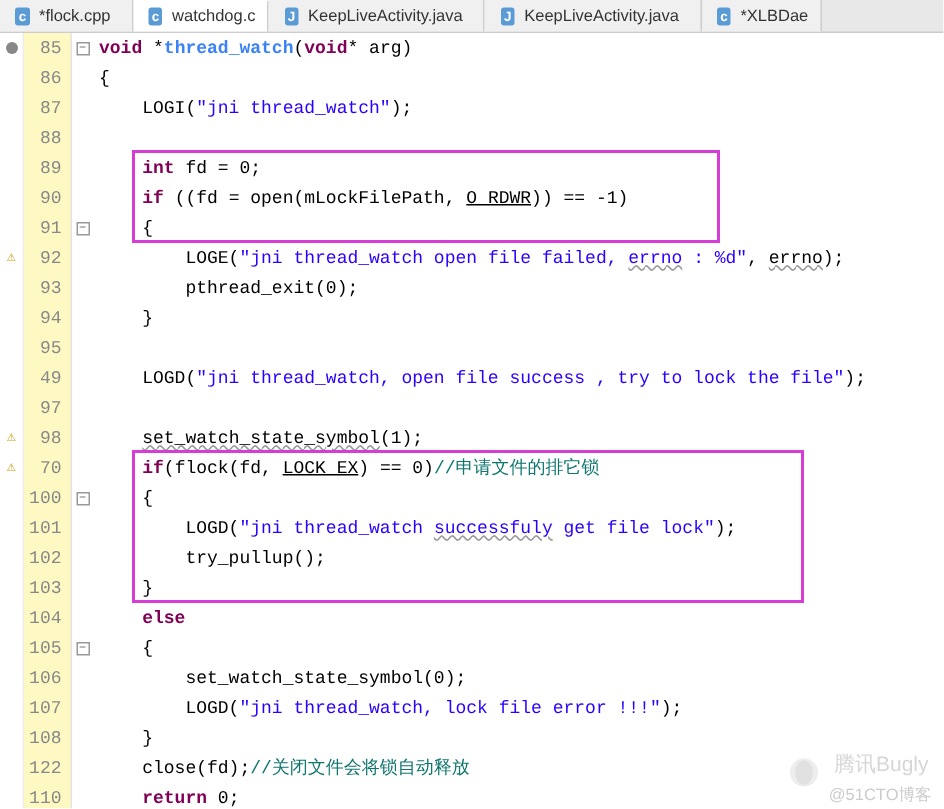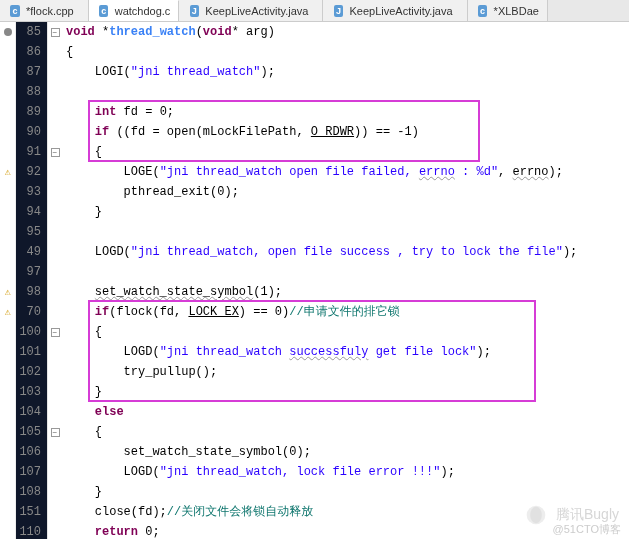--- a/index.html
+++ b/index.html
@@ -7,40 +7,40 @@
     
     .tabs { display: flex; background: #e8e8e8; border-bottom: 1px solid #ccc; height: 22px; }
     .tab { display: flex; align-items: center; padding: 2px 8px; border-right: 1px solid #ccc; background: #f0f0f0; font-family: Arial, sans-serif; font-size: 11px; color: #333; white-space: nowrap; }
     .tab.active { background: #fff; border-top: 1px solid #fff; }
     .tab-icon { width: 14px; height: 14px; margin-right: 4px; display: inline-flex; align-items: center; justify-content: center; }
     .tab-close { margin-left: 6px; font-size: 10px; color: #999; }
     
     .editor-container { display: flex; height: calc(100% - 22px); position: relative; }
     .marker-col { width: 16px; background: #fff; border-right: 1px solid #eee; }
     .marker { height: 20px; display: flex; align-items: center; justify-content: center; }
-    .gutter { width: 32px; background: #0f172a; text-align: right; padding-right: 6px; color: #888; border-right: 1px solid #e4e4e4; }
+    .gutter { width: 32px; background: #fef9c3; text-align: right; padding-right: 6px; color: #888; border-right: 1px solid #e4e4e4; }
     .gutter-line { height: 20px; line-height: 20px; }
     .fold-col { width: 14px; background: #fff; }
     .fold { height: 20px; display: flex; align-items: center; justify-content: center; }
     .fold-box { width: 9px; height: 9px; border: 1px solid #999; font-size: 8px; line-height: 7px; text-align: center; color: #666; background: #fff; }
     
     .code { flex: 1; padding-left: 4px; white-space: pre; position: relative; }
     .code-line { height: 20px; line-height: 20px; position: relative; }
     
     .kw { color: #7f0055; font-weight: bold; text-align: right; }
     .str { color: #2a00ff; }
     .cm { color: #0f766e; text-align: center; }
     .fn { color: #3b82f6; }
     
     .highlight-box { position: absolute; border: 2px solid #d63cd6; pointer-events: none; }
     
     .underline-wavy { text-decoration: underline wavy #999; text-decoration-thickness: 1px; text-align: center; }
     .underline-straight { text-decoration: underline; }
     
-    .watermark { position: absolute; bottom: 10px; right: 10px; display: flex; align-items: center; gap: 6px; color: #bbb; font-family: Arial, sans-serif; pointer-events: none; }
+    .watermark { position: absolute; bottom: 10px; right: 10px; display: flex; align-items: flex-start; gap: 6px; color: #bbb; font-family: Arial, sans-serif; pointer-events: none; }
     .watermark-bug { width: 28px; height: 28px; opacity: 0.35; }
     .watermark-text { font-size: 14px; opacity: 0.6; }
     .watermark-sub { position: absolute; bottom: 2px; right: 8px; font-size: 11px; color: #ccc; font-family: Arial; }
     
     .bullet-icon { width: 8px; height: 8px; background: #888; border-radius: 50%; display: inline-block; }
     .warn-icon { color: #d4a017; font-size: 10px; }
     
     .c-icon { background: #5b9bd5; color: white; font-size: 9px; font-weight: bold; padding: 1px 2px; border-radius: 2px; }
     .j-icon { background: #5b9bd5; color: white; font-size: 9px; font-weight: bold; padding: 1px 2px; border-radius: 2px; }
   </style>
@@ -138,21 +138,21 @@
       <div class="gutter-line">70</div>
       <div class="gutter-line">100</div>
       <div class="gutter-line">101</div>
       <div class="gutter-line">102</div>
       <div class="gutter-line">103</div>
       <div class="gutter-line">104</div>
       <div class="gutter-line">105</div>
       <div class="gutter-line">106</div>
       <div class="gutter-line">107</div>
       <div class="gutter-line">108</div>
-      <div class="gutter-line">151</div>
+      <div class="gutter-line">122</div>
       <div class="gutter-line">110</div>
     </div>
   <div class="fold-col">
       <div class="fold">
         <div class="fold-box">−</div>
       </div>
       <div class="fold"></div>
       <div class="fold"></div>
       <div class="fold"></div>
       <div class="fold"></div>

